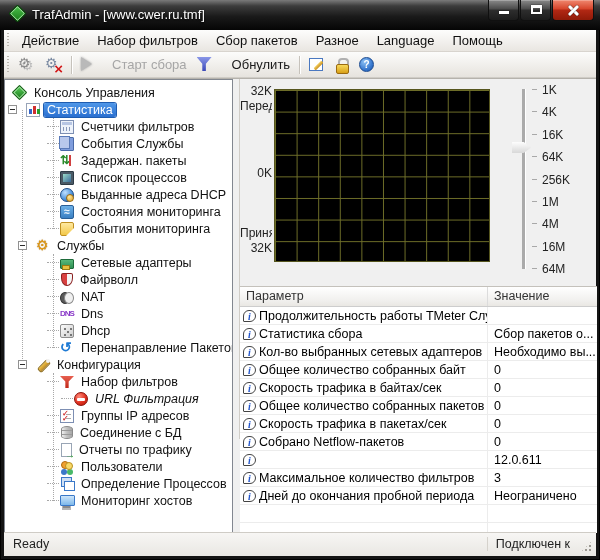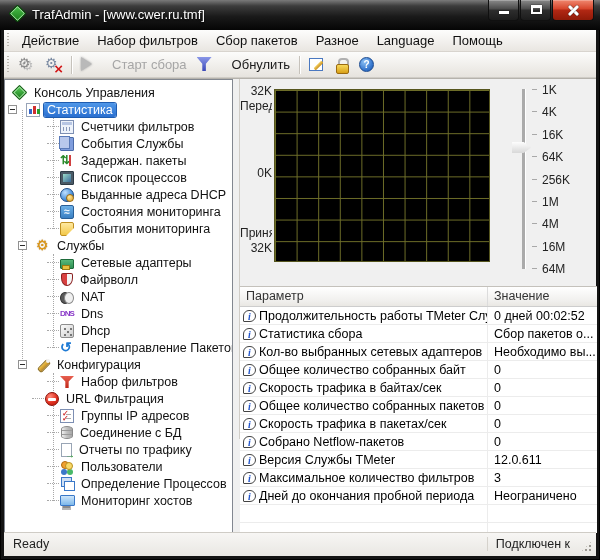--- a/index.html
+++ b/index.html
@@ -315,21 +315,21 @@
           <div class="trow" style="padding-left: 13px;">
             <span class="expand"></span>
             <span class="ti ti-configuration"></span>
             <span class="label">Конфигурация</span>
           </div>
           <div class="trow" style="padding-left: 42px;">
             <span class="stub"></span>
             <span class="ti ti-filter-set"></span>
             <span class="label">Набор фильтров</span>
           </div>
-          <div class="trow" style="padding-left: 27px;">
+          <div class="trow" style="padding-left: 56px; font-style: italic;">
             <span class="stub"></span>
             <span class="ti ti-url-filtering"></span>
             <span class="label">URL Фильтрация</span>
           </div>
           <div class="trow" style="padding-left: 42px;">
             <span class="stub"></span>
             <span class="ti ti-ip-groups"></span>
             <span class="label">Группы IP адресов</span>
           </div>
           <div class="trow" style="padding-left: 42px;">
@@ -397,21 +397,20 @@
         <div class="thead">
           <div class="th param">Параметр</div>
           <div class="th value">Значение</div>
         </div>
         <div id="table-rows">
             <div class="trowt">
               <div class="td param">
                 <span class="info-ic">i</span>
                 <span>Продолжительность работы TMeter Служ...</span>
               </div>
-              <div class="td value">0 дней 00:02:52</div>
             </div>
             <div class="trowt">
               <div class="td param">
                 <span class="info-ic">i</span>
                 <span>Статистика сбора</span>
               </div>
               <div class="td value">Сбор пакетов о...</div>
             </div>
             <div class="trowt">
               <div class="td param">
@@ -451,21 +450,20 @@
             <div class="trowt">
               <div class="td param">
                 <span class="info-ic">i</span>
                 <span>Собрано Netflow-пакетов</span>
               </div>
               <div class="td value">0</div>
             </div>
             <div class="trowt">
               <div class="td param">
                 <span class="info-ic">i</span>
-                <span>Версия Службы TMeter</span>
               </div>
               <div class="td value">12.0.611</div>
             </div>
             <div class="trowt">
               <div class="td param">
                 <span class="info-ic">i</span>
                 <span>Максимальное количество фильтров</span>
               </div>
               <div class="td value">3</div>
             </div>

